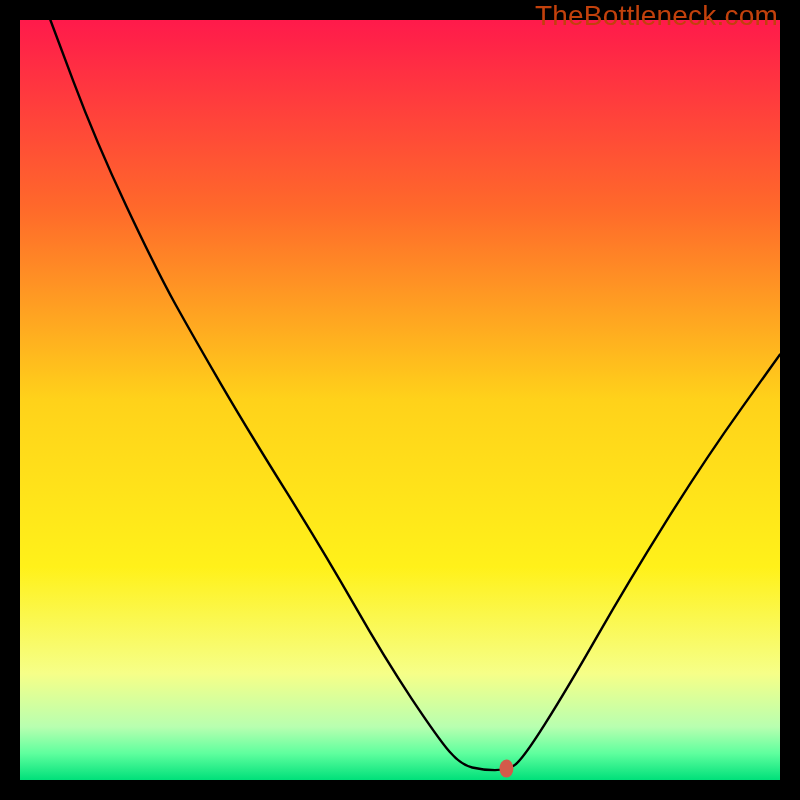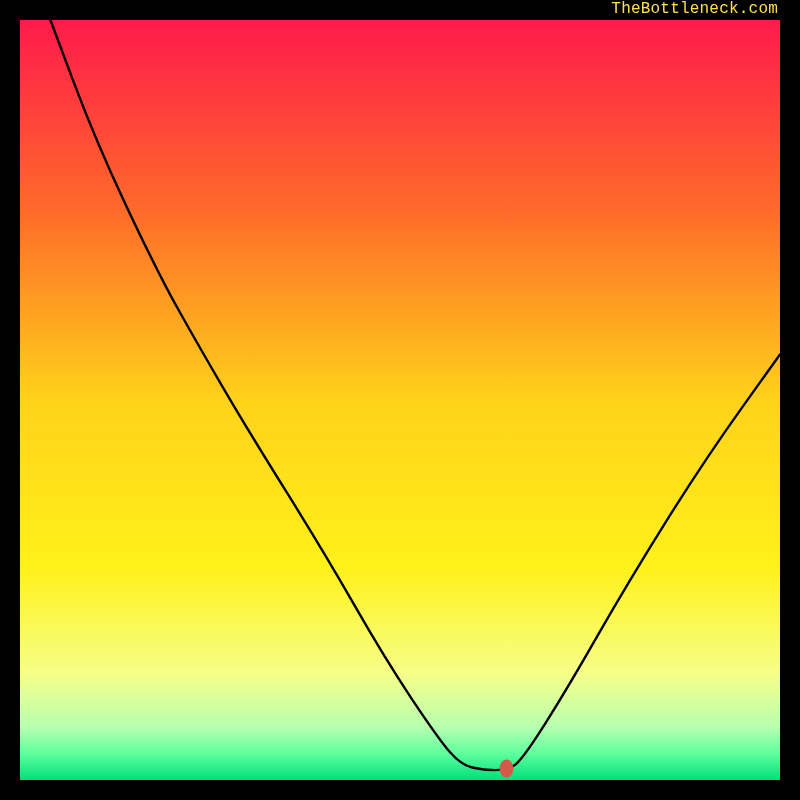--- a/index.html
+++ b/index.html
@@ -22,23 +22,23 @@
     position: absolute;
     left: 0;
     top: 0;
     width: 760px;
     height: 760px;
   }
   .watermark {
     position: absolute;
     top: 0px;
     right: 22px;
-    font-family: Liberation Mono, monospace;
-    font-size: 16px;
-    color: #fde047;
+    font-family: Liberation Sans, sans-serif;
+    font-size: 28px;
+    color: #c2410c;
     letter-spacing: 0.2px;
   }
   svg { display: block; }
 </style>
 </head>
 <body>
 
 <div class="frame">
   <svg class="plot" viewBox="0 0 760 760" preserveAspectRatio="none">
     <defs>

